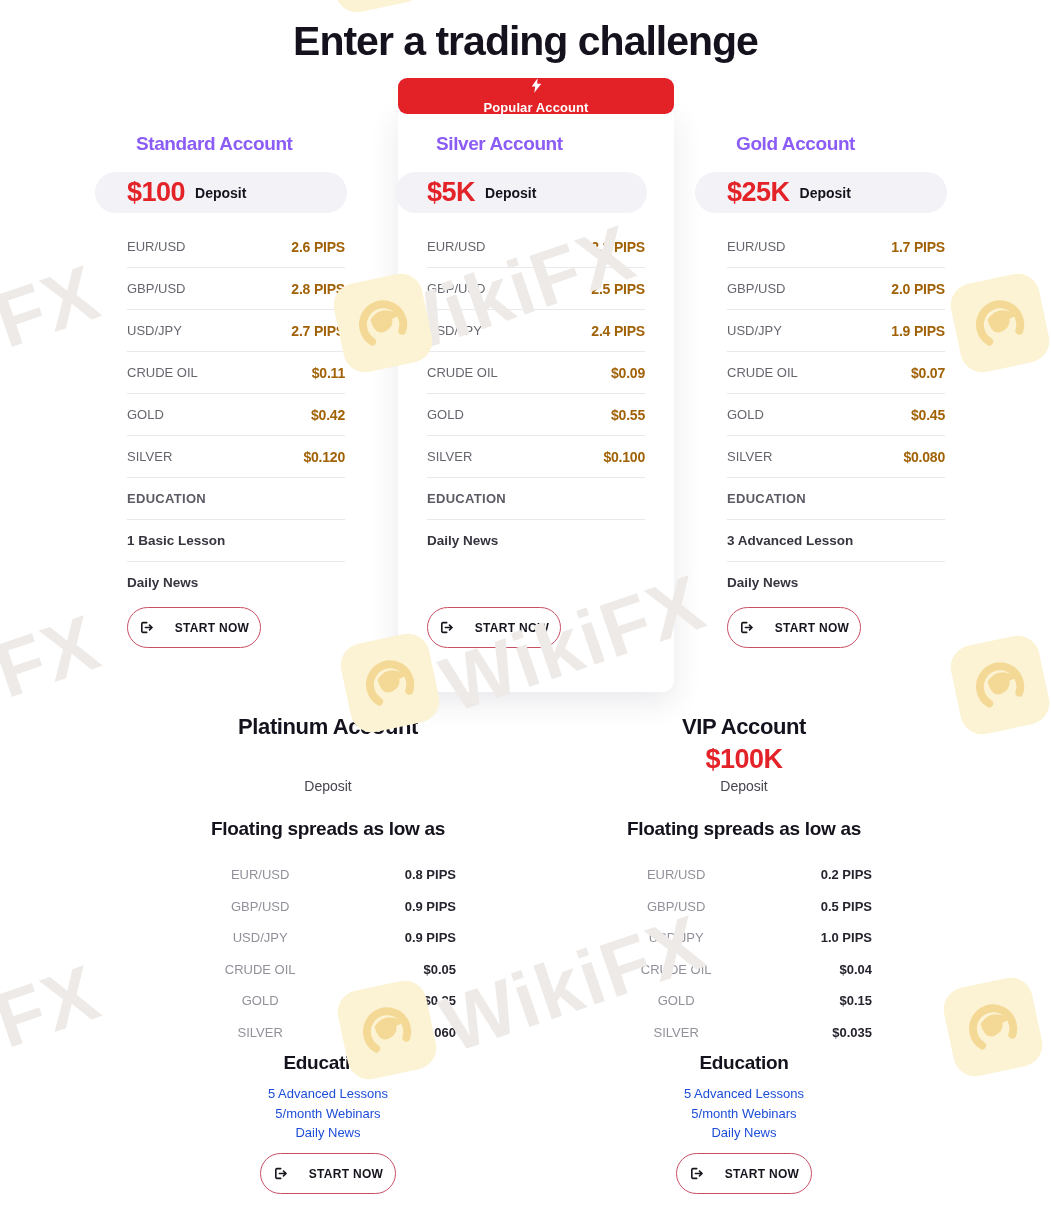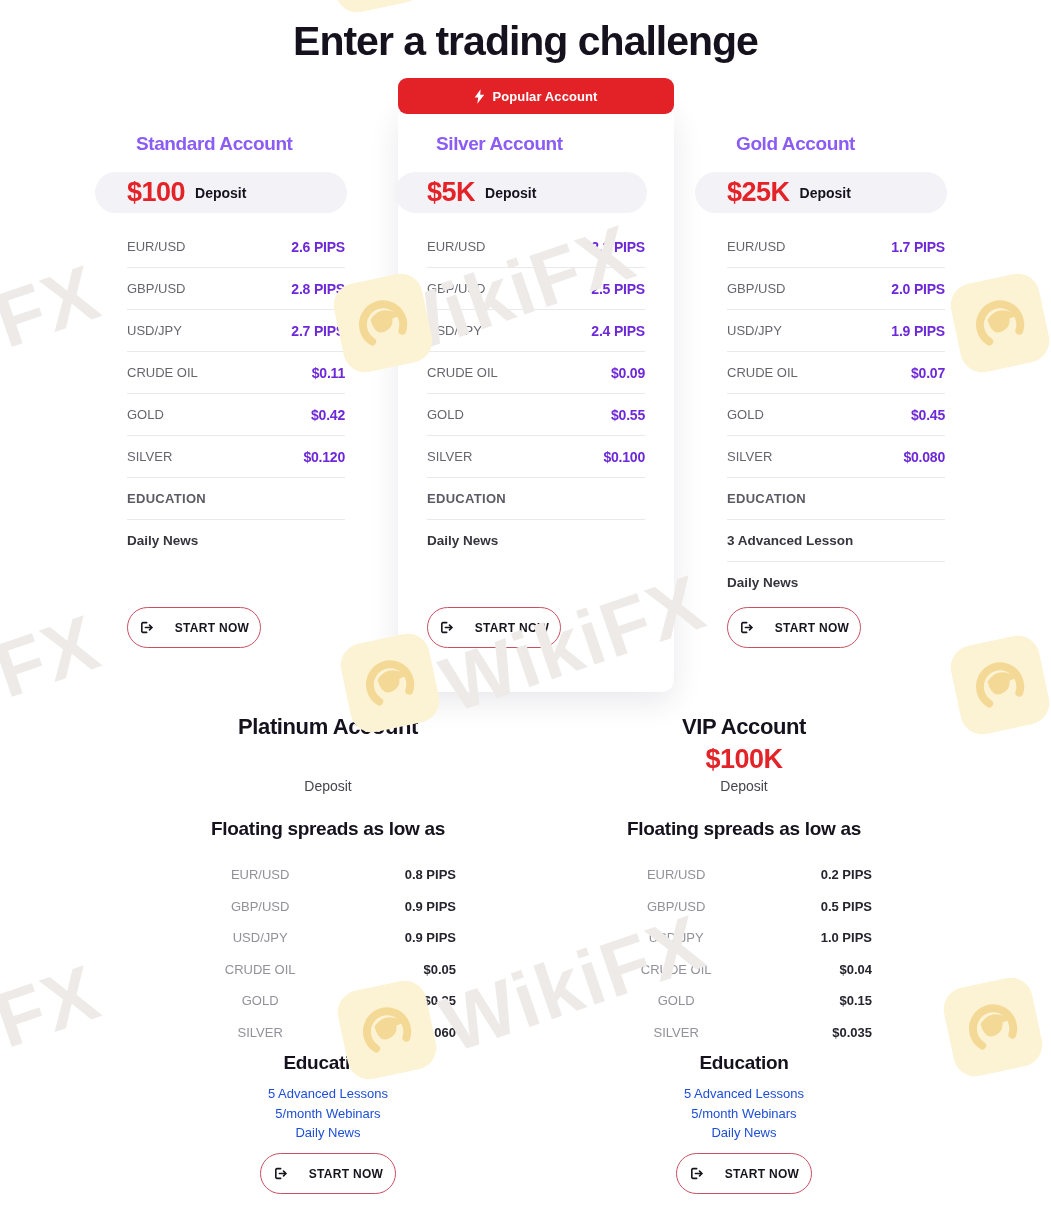--- a/index.html
+++ b/index.html
@@ -6,38 +6,38 @@
   body{width:1051px;height:1205px;position:relative;overflow:hidden;
        font-family:"Liberation Sans","DejaVu Sans",sans-serif;color:#16141d;}
 
   
   .page-title{position:absolute;top:-9px;left:0;right:0;text-align:center;
     font-size:41px;font-weight:800;letter-spacing:-1px;color:#15121d;z-index:2;}
 
   
   .popular-badge{position:absolute;left:398px;top:78px;width:276px;height:36px;
     background:#e32227;border-radius:9px;display:flex;align-items:center;justify-content:center;
-    gap:7px;color:#fff;font-size:13px;font-weight:800;z-index:2;letter-spacing:0.1px;}
+    gap:7px;color:#fff;font-size:13px;font-weight:800;z-index:2;letter-spacing:0.1px;flex-direction:column;}
   .silver-card{position:absolute;left:398px;top:106px;width:276px;height:586px;
     background:#ffffff;border-radius:12px;box-shadow:0 10px 30px rgba(40,40,70,0.10);z-index:1;}
 
   
   .tcol{position:absolute;top:120px;width:252px;height:560px;z-index:3;}
   #tcol0{left:95px;} #tcol1{left:395px;} #tcol2{left:695px;}
   .tcol h3{position:absolute;top:4px;left:32px;margin:9px;font-size:19px;font-weight:800;
     letter-spacing:-0.4px;color:#8b5cf6;}
   .pill{position:absolute;top:52px;left:0;width:252px;height:41px;background:#f3f2f6;
     border-radius:21px;display:flex;align-items:center;}
   .pill .amount{margin-left:32px;font-size:27px;font-weight:800;color:#e42329;letter-spacing:-0.5px;}
   .pill .dep{margin-left:10px;font-size:14px;font-weight:700;color:#15121d;}
   .rows{position:absolute;top:106px;left:32px;width:218px;}
   .trow{height:41px;display:flex;align-items:center;justify-content:space-between;
     border-bottom:1px solid #e9e8eb;}
   .trow .lbl{font-size:13px;color:#67656e;}
-  .trow .val{font-size:14px;font-weight:700;color:#6d28d9;letter-spacing:-0.2px;}
+  .trow .val{font-size:14px;font-weight:700;color:#a16207;letter-spacing:-0.2px;}
   .edu-header span{font-size:13px;font-weight:700;color:#5c5a64;letter-spacing:0.3px;}
   .edurow{font-size:13.5px;font-weight:700;color:#36343e;}
   .edulist .edurow:last-child{border-bottom:none;}
 
   
   .start-btn{display:flex;align-items:center;justify-content:center;gap:21px;
     width:134px;height:41px;border-radius:21px;border:1px solid #c94f63;background:#fff;
     font-family:inherit;font-weight:800;font-size:12px;color:#16141d;letter-spacing:0.3px;cursor:pointer;}
   .tcol .start-btn{position:absolute;left:32px;top:487px;}
   .bcol .start-btn{position:absolute;left:50%;transform:translateX(-50%);top:441px;width:136px;}
@@ -119,20 +119,21 @@
         </div>
         <div class="trow">
           <span class="lbl">SILVER</span>
           <span class="val">$0.120</span>
         </div>
       </div>
     <div class="trow edu-header">
       <span>EDUCATION</span>
     </div>
     <div class="edulist">
+        <div class="trow edurow">1 Basic Lesson</div>
         <div class="trow edurow">Daily News</div>
       </div>
   </div>
   <button class="start-btn">
     <span class="icon">
       <svg width="15" height="15" viewBox="0 0 16 16" fill="none" stroke="#16141d" stroke-width="1.7" stroke-linecap="round" stroke-linejoin="round">
           <path d="M8.2 2.8 H4.2 a1.2 1.2 0 0 0 -1.2 1.2 V12 a1.2 1.2 0 0 0 1.2 1.2 H8.2"></path>
           <path d="M6.8 8 H13.6"></path>
           <path d="M11.2 5.4 L13.8 8 L11.2 10.6"></path>
         </svg>

